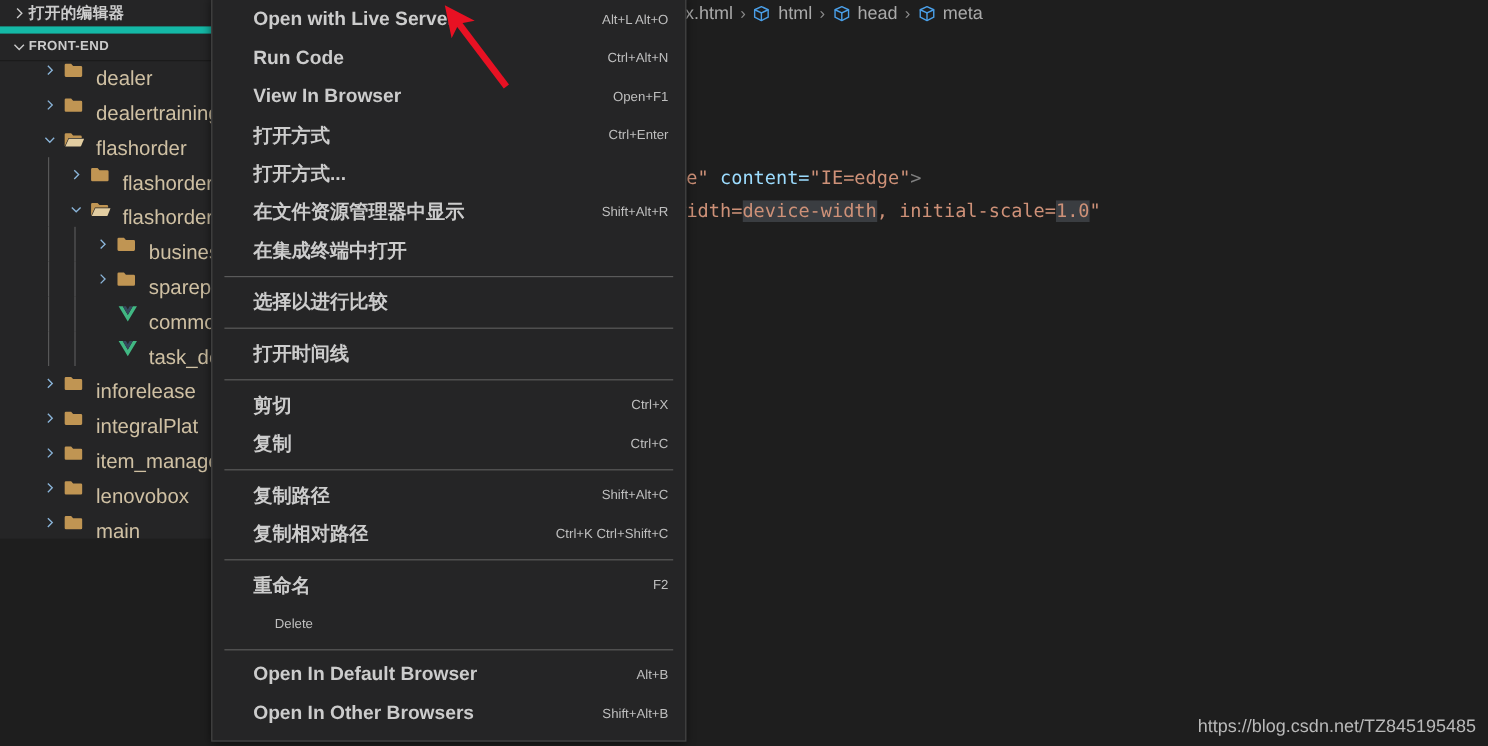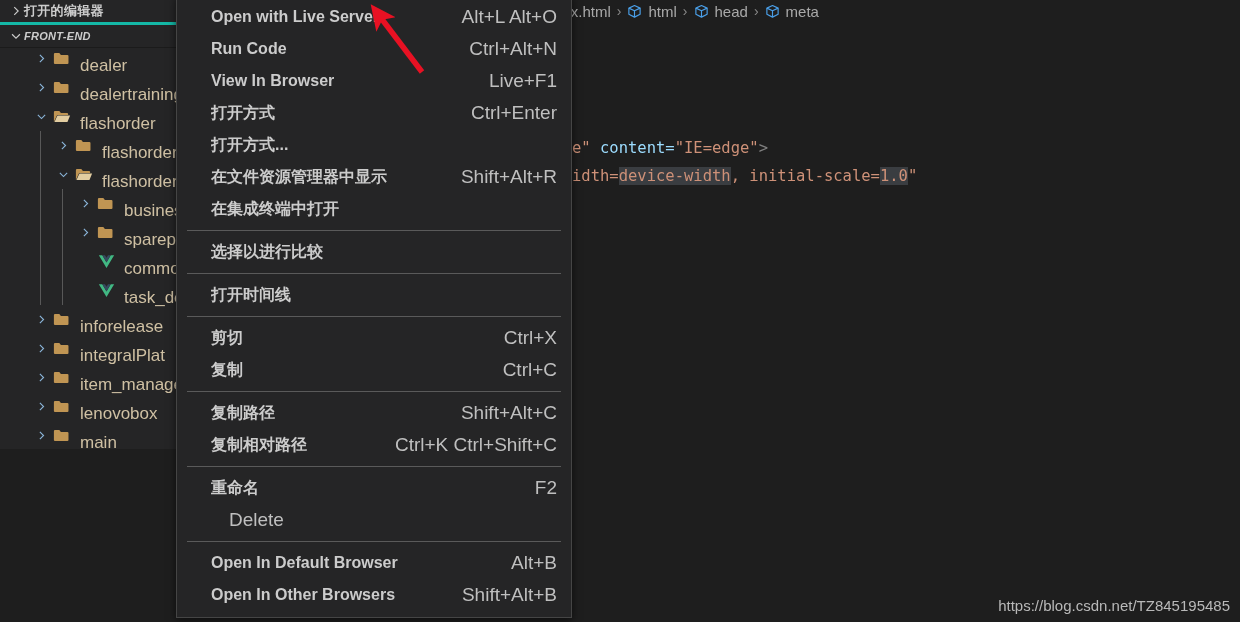--- a/index.html
+++ b/index.html
@@ -46,23 +46,22 @@
     height: 16px;
     display: inline-flex;
     align-items: center;
     justify-content: center;
     flex: 0 0 16px;
   }
   .twisty svg { display: block; }
 
   #openeditors-header { top: 0; }
   #frontend-header {
-    border-top: 3px solid #14b8a6;
+    border-top: 6px solid #14b8a6;
     box-shadow: 0 1px 0 #1b1b1b;
-    font-style: italic;
   }
 
   #tree {
     position: absolute;
     top: 44px; left: 0;
     width: 348px;
     bottom: 0;
     overflow: hidden;
   }
   .row {
@@ -173,21 +172,21 @@
     height: 32px;
     display: flex;
     align-items: center;
     padding: 0 14px 0 34px;
     color: #cccccc;
     font-size: 16px;
     box-sizing: border-box;
     white-space: nowrap;
   }
   .mi .mlabel { flex: 1 1 auto; overflow: hidden; font-weight: bold; }
-  .mi .mkey { color: #bfbfbf; font-size: 19px; margin-left: 18px; }
+  .mi .mkey { color: #bfbfbf; font-size: 11px; margin-left: 18px; }
   .msep {
     height: 1px;
     background: #5a5a5a;
     margin: 5px 10px 5px 10px;
   }
 
   
   #annotation {
     position: absolute;
     left: 360px; top: 0;
@@ -589,21 +588,21 @@
     <div class="mi">
       <span class="mlabel">Open with Live Server</span>
       <span class="mkey">Alt+L Alt+O</span>
     </div>
     <div class="mi">
       <span class="mlabel">Run Code</span>
       <span class="mkey">Ctrl+Alt+N</span>
     </div>
     <div class="mi">
       <span class="mlabel">View In Browser</span>
-      <span class="mkey">Live+F1</span>
+      <span class="mkey">Open+F1</span>
     </div>
     <div class="mi">
       <span class="mlabel">打开方式</span>
       <span class="mkey">Ctrl+Enter</span>
     </div>
     <div class="mi">
       <span class="mlabel">打开方式...</span>
       <span class="mkey"></span>
     </div>
     <div class="mi">

